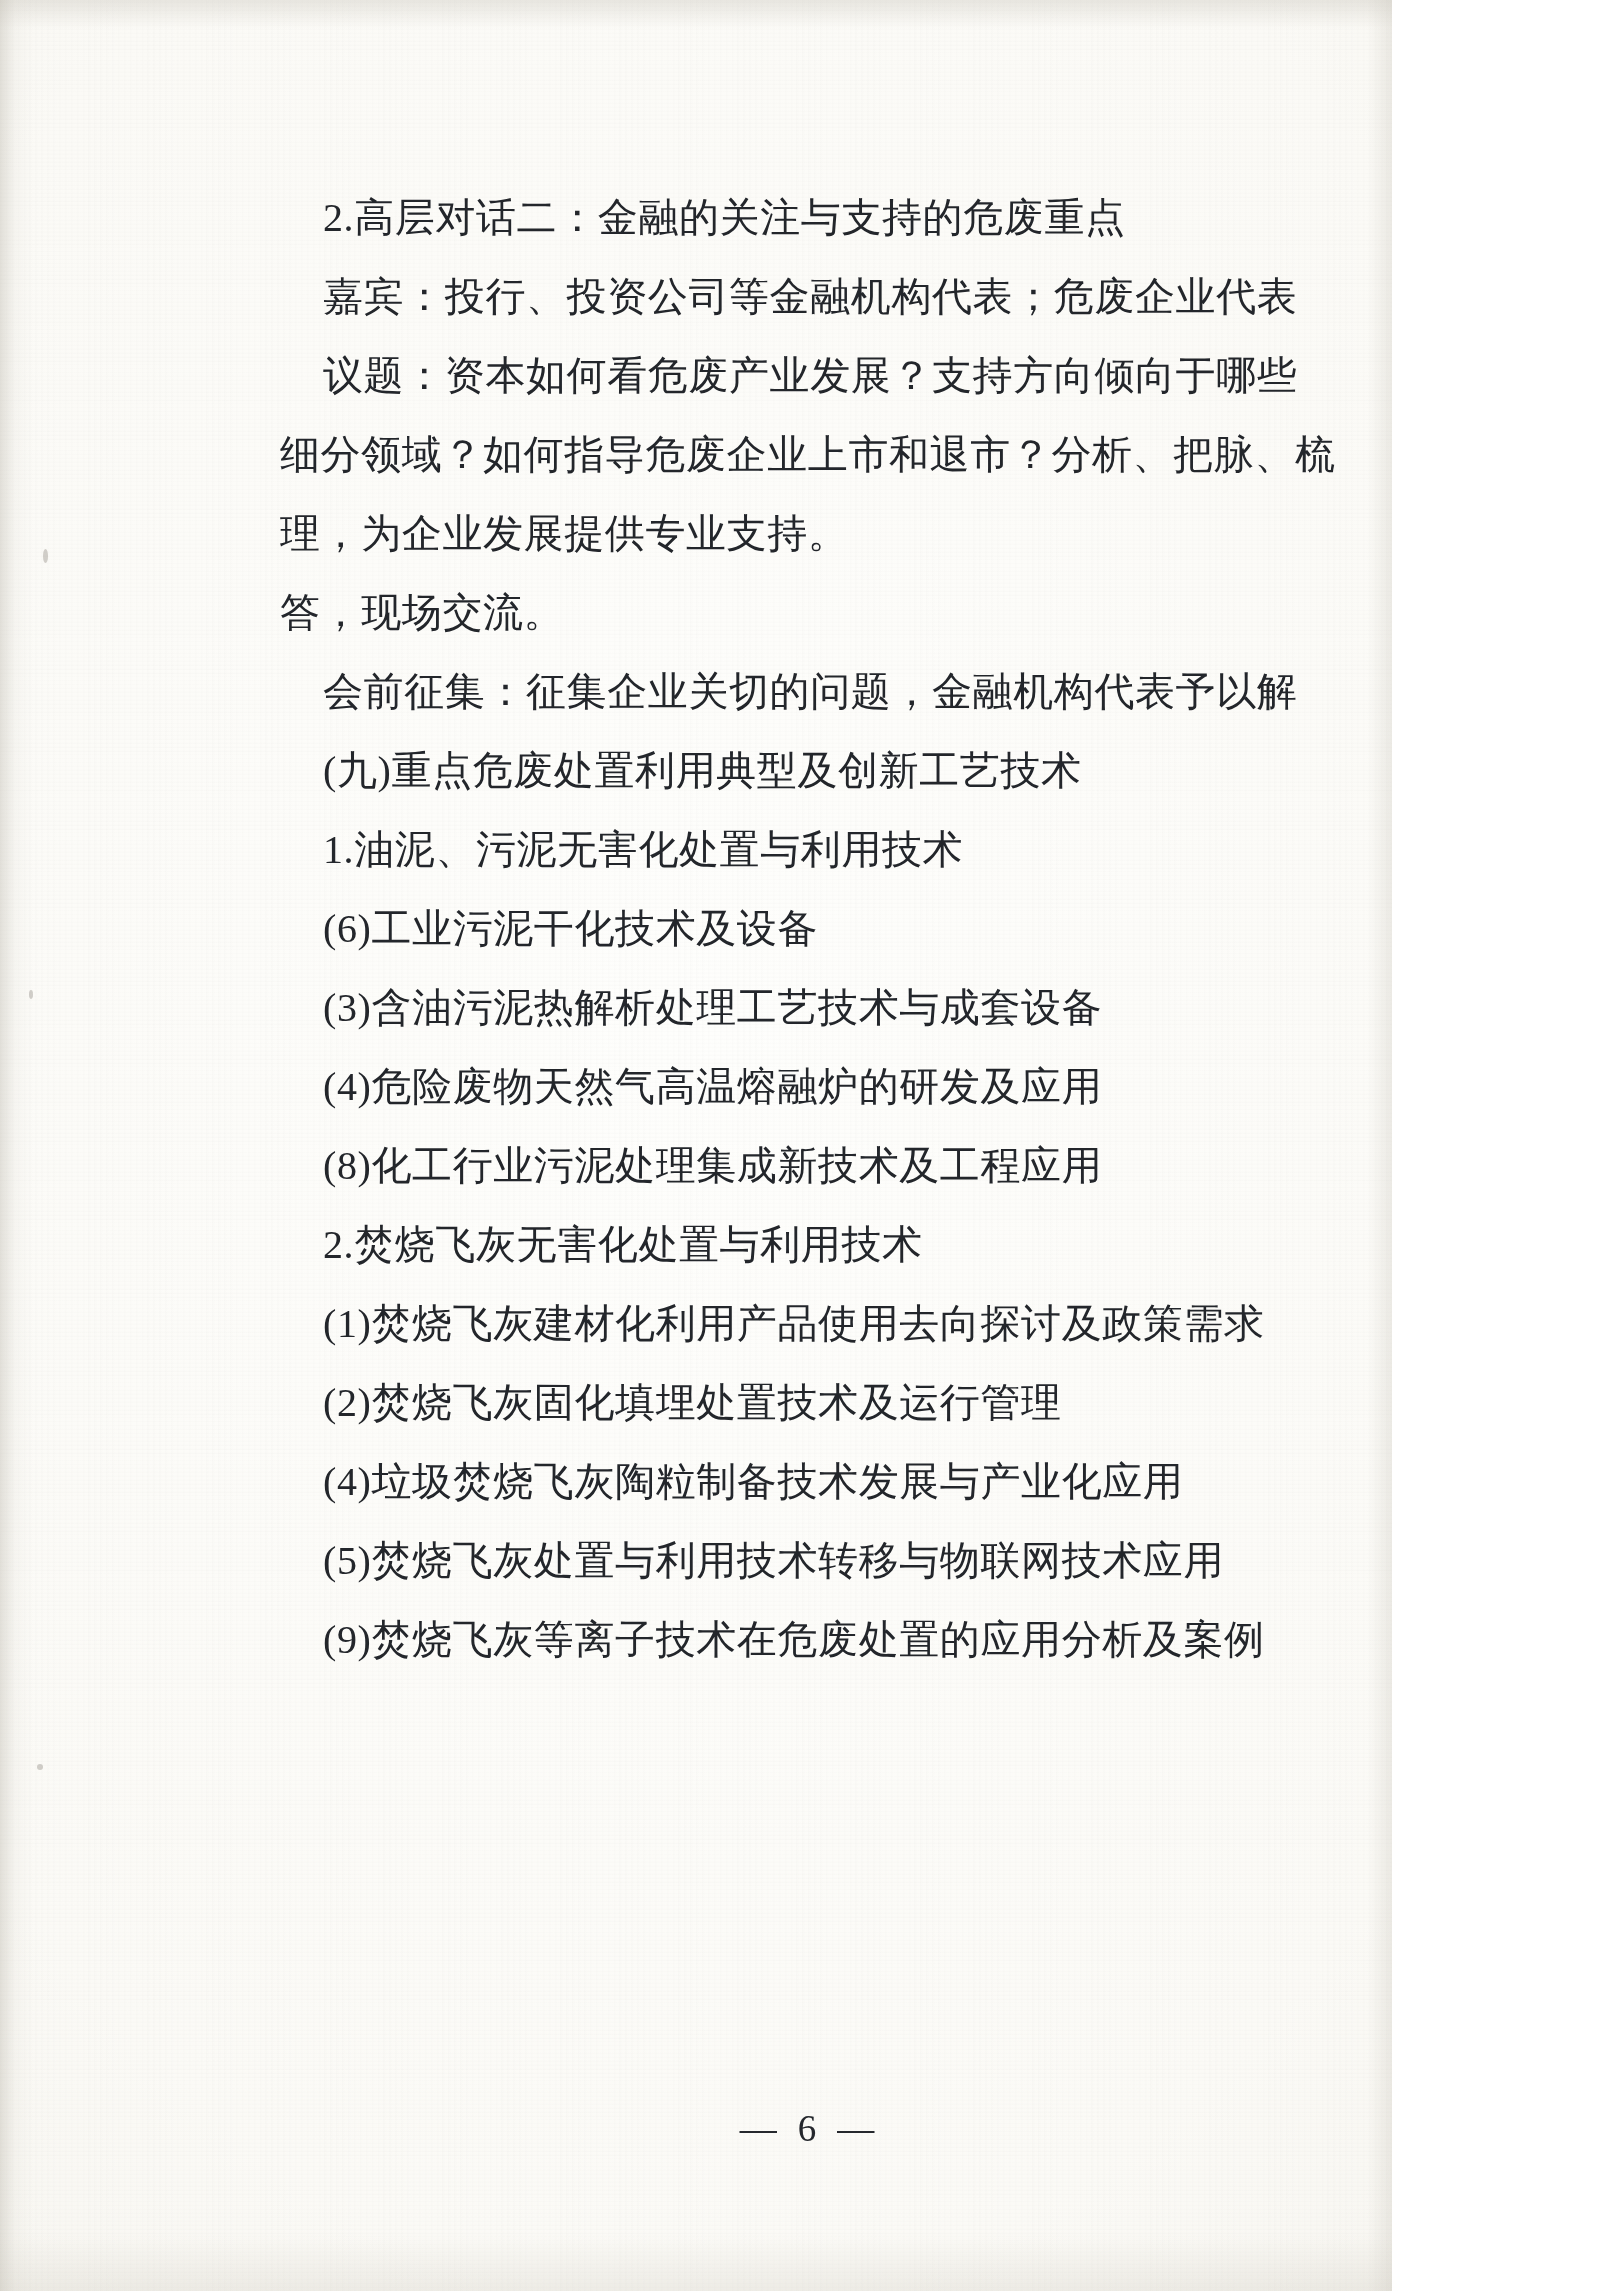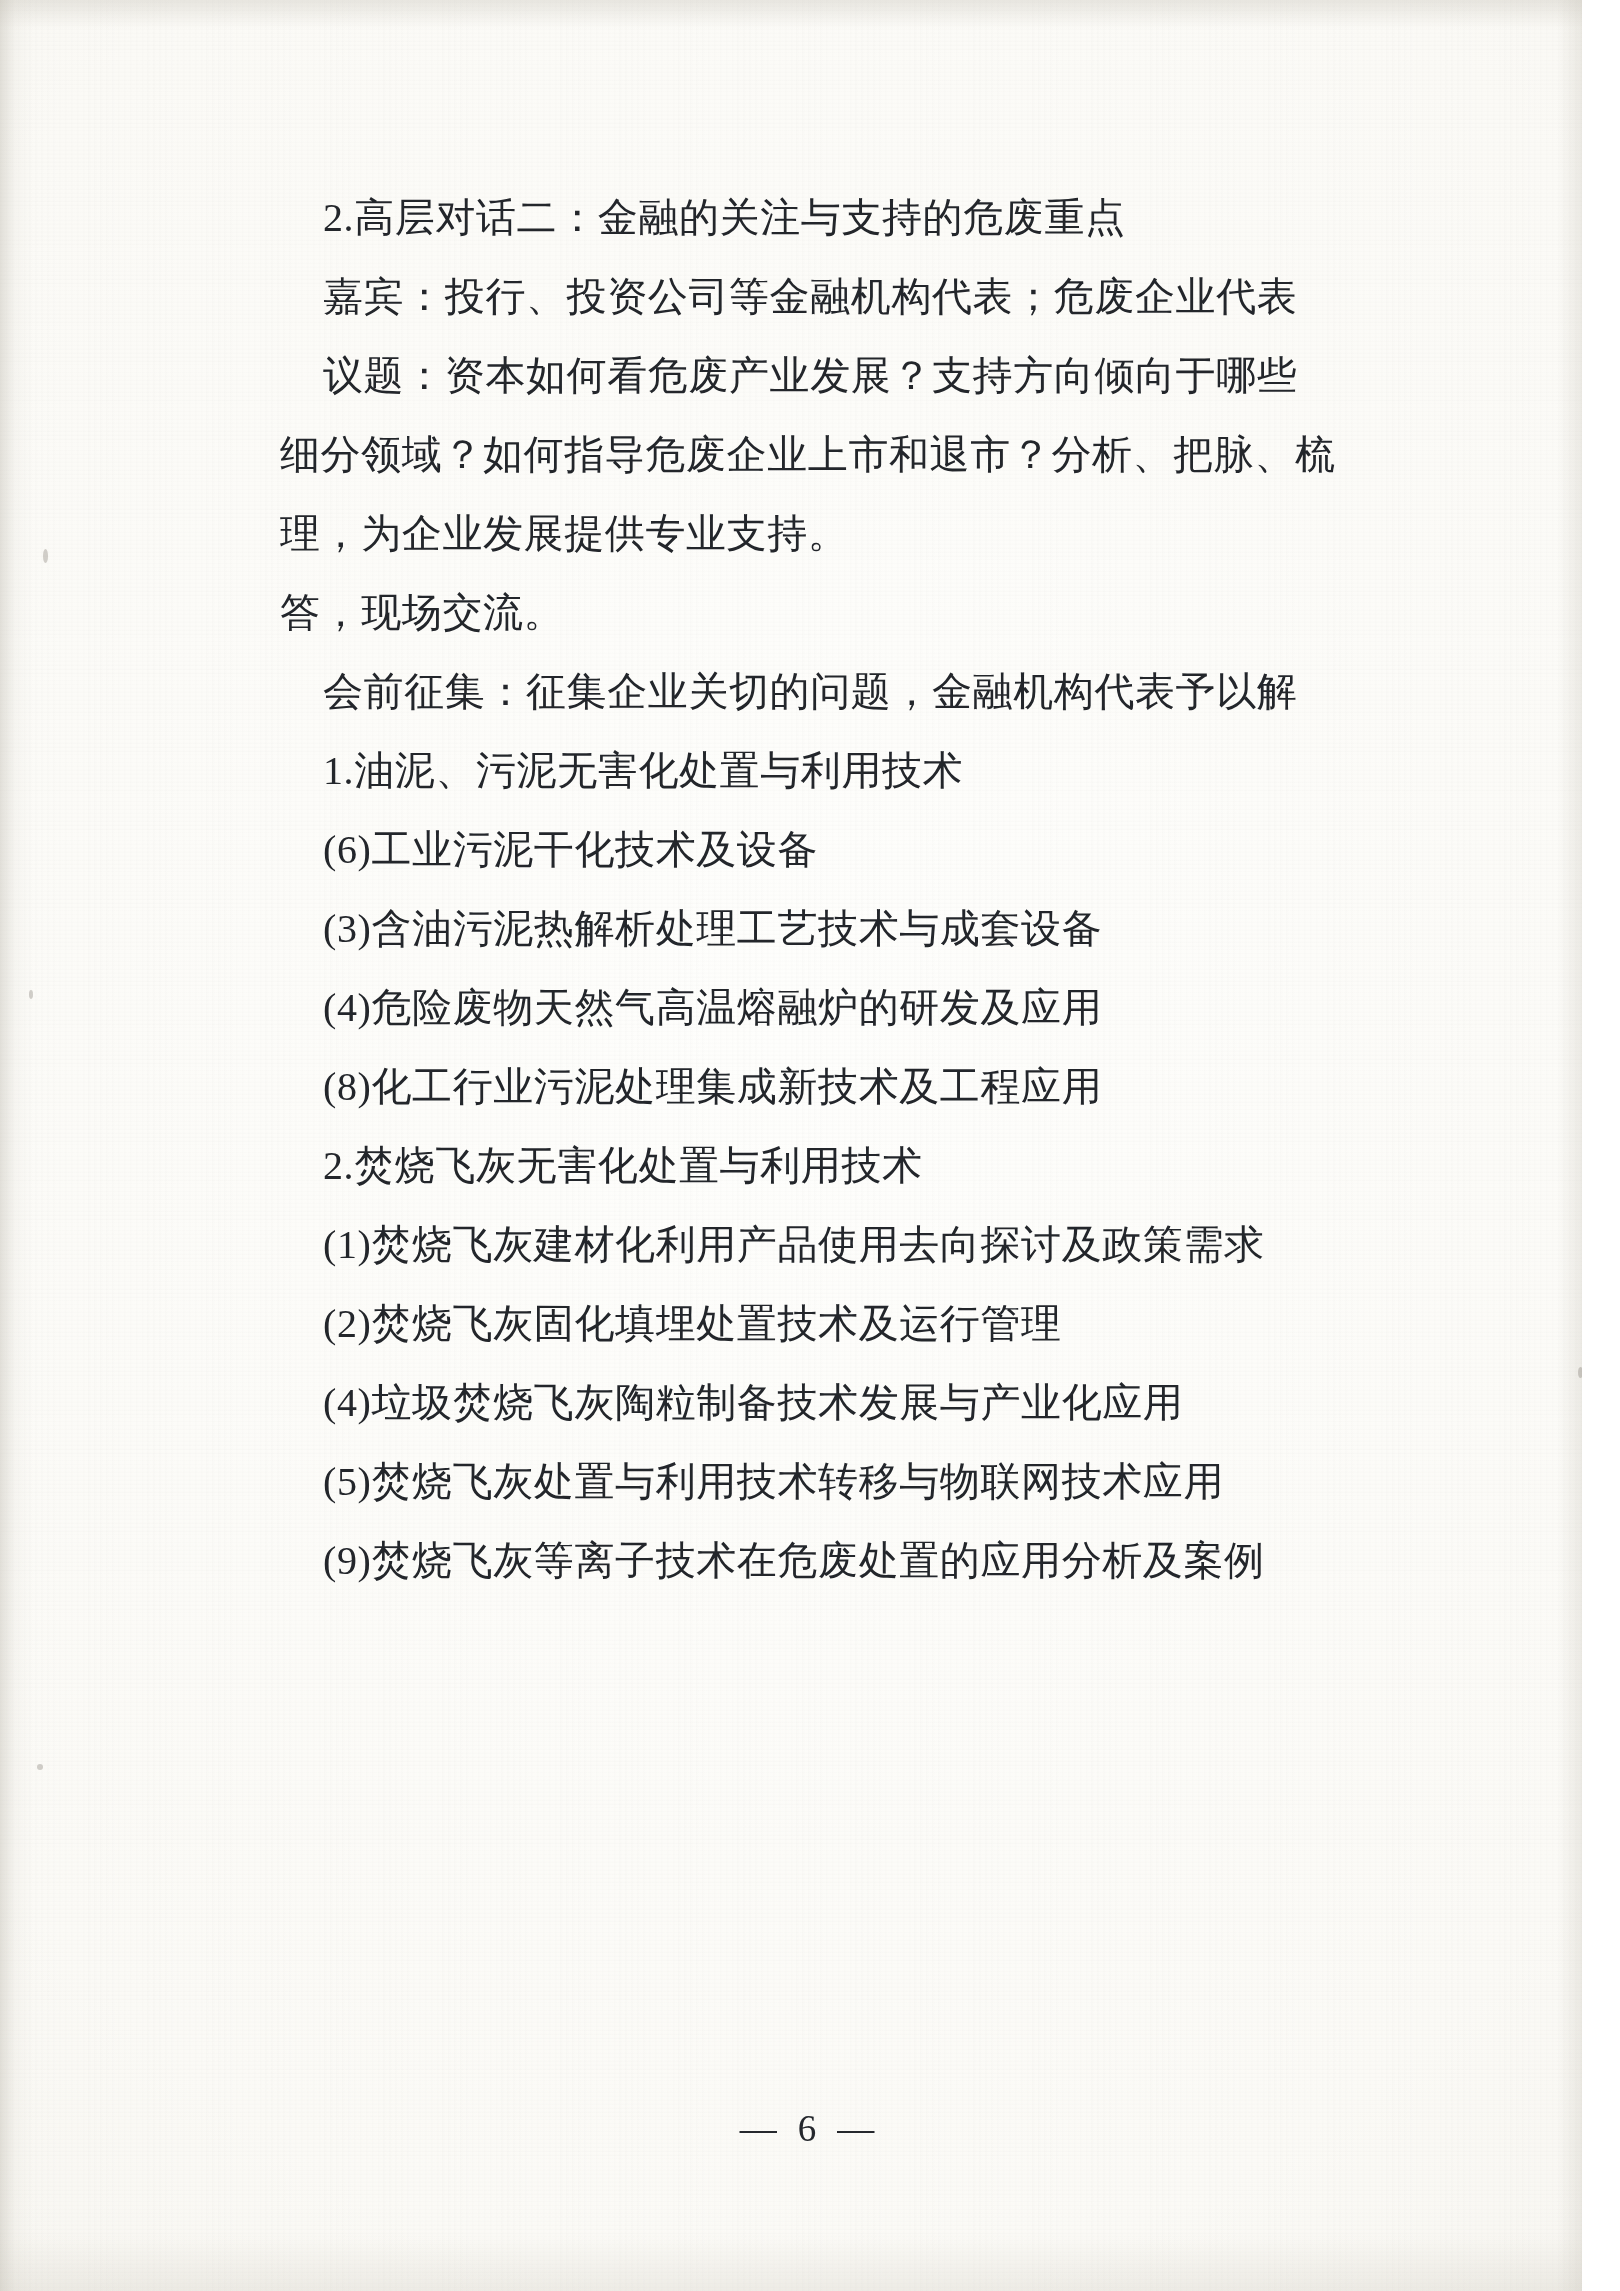--- a/index.html
+++ b/index.html
@@ -9,21 +9,21 @@
   body {
     width: 1620px;
     height: 2292px;
     background: #ffffff;
     font-family: "Liberation Serif", serif;
     overflow: hidden;
   }
   
   .page {
     position: relative;
-    width: 1582px;
+    width: 1392px;
     height: 2292px;
     background:
       radial-gradient(ellipse 120% 100% at 50% 45%, #fefefc 0%, #fbfaf6 55%, #f4f2ec 85%, #eae7df 100%);
     overflow: hidden;
     text-decoration: underline;
   }
   .page::before {
     
     content: "";
     position: absolute;
@@ -117,20 +117,21 @@
   <div class="speck" style="left:1578px; top:1367px; width:4.9px; height:10.8px;"></div>
 
   <div class="doc-body">
     <div class="line indent">2.高层对话二：金融的关注与支持的危废重点</div>
     <div class="line indent">嘉宾：投行、投资公司等金融机构代表；危废企业代表</div>
     <div class="line indent">议题：资本如何看危废产业发展？支持方向倾向于哪些</div>
     <div class="line flush">细分领域？如何指导危废企业上市和退市？分析、把脉、梳</div>
     <div class="line flush">理，为企业发展提供专业支持。</div>
     <div class="line flush">答，现场交流。</div>
     <div class="line indent">会前征集：征集企业关切的问题，金融机构代表予以解</div>
+    <div class="line indent">(九)重点危废处置利用典型及创新工艺技术</div>
     <div class="line indent">1.油泥、污泥无害化处置与利用技术</div>
     <div class="line indent">(6)工业污泥干化技术及设备</div>
     <div class="line indent">(3)含油污泥热解析处理工艺技术与成套设备</div>
     <div class="line indent">(4)危险废物天然气高温熔融炉的研发及应用</div>
     <div class="line indent">(8)化工行业污泥处理集成新技术及工程应用</div>
     <div class="line indent">2.焚烧飞灰无害化处置与利用技术</div>
     <div class="line indent">(1)焚烧飞灰建材化利用产品使用去向探讨及政策需求</div>
     <div class="line indent">(2)焚烧飞灰固化填埋处置技术及运行管理</div>
     <div class="line indent">(4)垃圾焚烧飞灰陶粒制备技术发展与产业化应用</div>
     <div class="line indent">(5)焚烧飞灰处置与利用技术转移与物联网技术应用</div>

